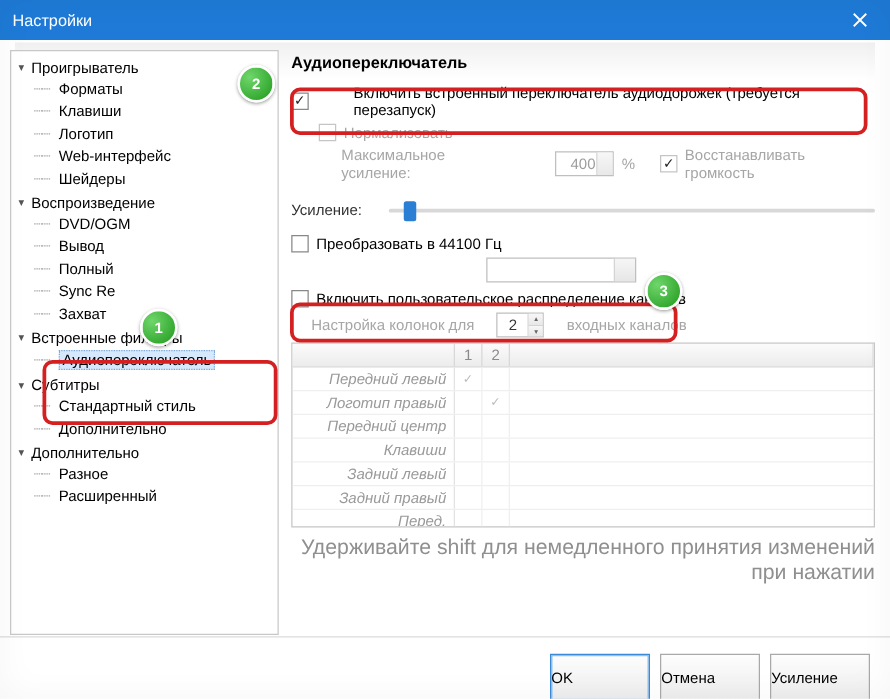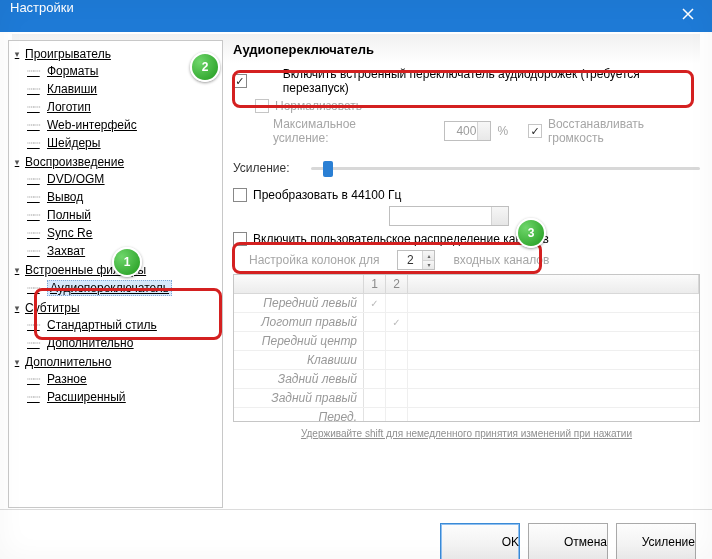--- a/index.html
+++ b/index.html
@@ -1,29 +1,29 @@
 <!DOCTYPE html>
 <html><head>
 <meta charset="utf-8">
 <style>
 * { box-sizing: border-box; margin: 0; padding: 0; font-family: "Segoe UI", Tahoma, sans-serif; font-size: 12px; }
 body { background: #fff; width: 712px; height: 559px; overflow: hidden; position: relative; }
 
 
-.titlebar { background: #1e7ad6; color: #fff; height: 32px; display: flex; align-items: flex-start; padding: 0 10px; justify-content: space-between; }
+.titlebar { background: #1e7ad6; color: #fff; height: 32px; display: flex; align-items: center; padding: 0 10px; justify-content: space-between; }
 .titlebar .title { font-size: 13px; }
 .titlebar .close { width: 28px; height: 28px; display: flex; align-items: center; justify-content: center; cursor: pointer; }
 .titlebar .close svg { width: 12px; height: 12px; stroke: #fff; stroke-width: 1.5; }
 
 .content { display: flex; height: 480px; background: #fff; }
 
 
 .tree-wrap { width: 215px; border: 1px solid #c8c8c8; margin: 8px 4px 4px 8px; padding: 4px 2px; overflow: hidden; background: #fff; position: relative; }
 .tree ul { list-style: none; }
-.tree li { white-space: nowrap; padding: 1px 0; text-decoration: underline; }
+.tree li { white-space: nowrap; padding: 1px 0; }
 .tree .row { display: flex; align-items: center; gap: 2px; padding: 1px 0; cursor: default; }
 .tree .tw { width: 12px; height: 12px; display: inline-flex; align-items: center; justify-content: center; font-size: 9px; color: #555; }
 .tree .tw.expand::before { content: "▾"; }
 .tree .dots { display: inline-block; width: 18px; text-align: left; color: #aaa; letter-spacing: -1px; }
 .tree .lbl { color: #000; }
 .tree .lbl.selected { background: #d6e8fb; border: 1px dotted #7fa8d6; padding: 0 2px; }
 .tree .children { padding-left: 16px; }
 
 
 .rpanel { flex: 1; padding: 10px 12px 4px 6px; position: relative; overflow: hidden; }
@@ -57,25 +57,25 @@
 .chantable { border: 1px solid #c6c6c6; margin-top: 4px; height: 148px; overflow: hidden; font-size: 11px; }
 .chantable .thead { display: flex; background: linear-gradient(#fbfbfb,#ececec); border-bottom: 1px solid #d8d8d8; }
 .chantable .thead div { border-right: 1px solid #d8d8d8; padding: 2px 4px; color: #8a8a8a; }
 .chantable .thead .rh { width: 130px; }
 .chantable .thead .ch { width: 22px; text-align: center; }
 .chantable .trow { display: flex; border-bottom: 1px solid #efefef; }
 .chantable .trow .rh { width: 130px; padding: 2px 6px; color: #999; border-right: 1px solid #e2e2e2; font-style: italic; text-align: right; }
 .chantable .trow .cell { width: 22px; border-right: 1px solid #efefef; display: flex; align-items: center; justify-content: center; color: #bbb; }
 .chantable .trow .cell.mk::after { content: "✓"; font-size: 10px; }
 
-.hint { color: #8f8f8f; font-size: 10px; text-align: center; margin-top: 6px; text-decoration: underline; }
+.hint { color: #8f8f8f; font-size: 17px; text-align: right; margin-top: 6px; }
 
 
 .footer { position: absolute; left: 0; right: 0; bottom: 14px; height: 36px; border-top: 1px solid #dcdcdc; display: flex; justify-content: flex-end; align-items: center; gap: 8px; padding: 0 16px; background: #fff; }
-.btn { min-width: 80px; height: 38px; border: 1px solid #a9a9a9; background: linear-gradient(#fdfdfd,#ececec); display: flex; align-items: center; justify-content: flex-end; cursor: pointer; font-size: 12px; margin-top: 28px; }
+.btn { min-width: 80px; height: 38px; border: 1px solid #a9a9a9; background: linear-gradient(#fdfdfd,#ececec); display: flex; align-items: center; justify-content: flex-start; cursor: pointer; font-size: 12px; margin-top: 28px; }
 .btn.primary { border-color: #3a8ad6; box-shadow: 0 0 0 1px #8ebff0 inset; }
 
 
 .anno { position: absolute; border: 3px solid #d42020; border-radius: 8px; box-shadow: 0 0 0 0 rgba(0,0,0,0); pointer-events: none; }
 .badge { position: absolute; width: 30px; height: 30px; border-radius: 50%; background: radial-gradient(circle at 30% 30%, #6fd66b, #1f991c); border: 2px solid #fff; box-shadow: 0 1px 3px rgba(0,0,0,.4); color: #fff; font-weight: 700; font-size: 15px; display: flex; align-items: center; justify-content: center; pointer-events: none; }
 
 
 .shadow-top { position: absolute; left: 12px; right: 12px; top: 34px; height: 30px; background: linear-gradient(rgba(0,0,0,0.06), rgba(0,0,0,0)); pointer-events: none; }
 
 .outer-soft { position:absolute; inset:0; box-shadow: inset 0 0 30px rgba(0,0,0,0.04); pointer-events:none;}

